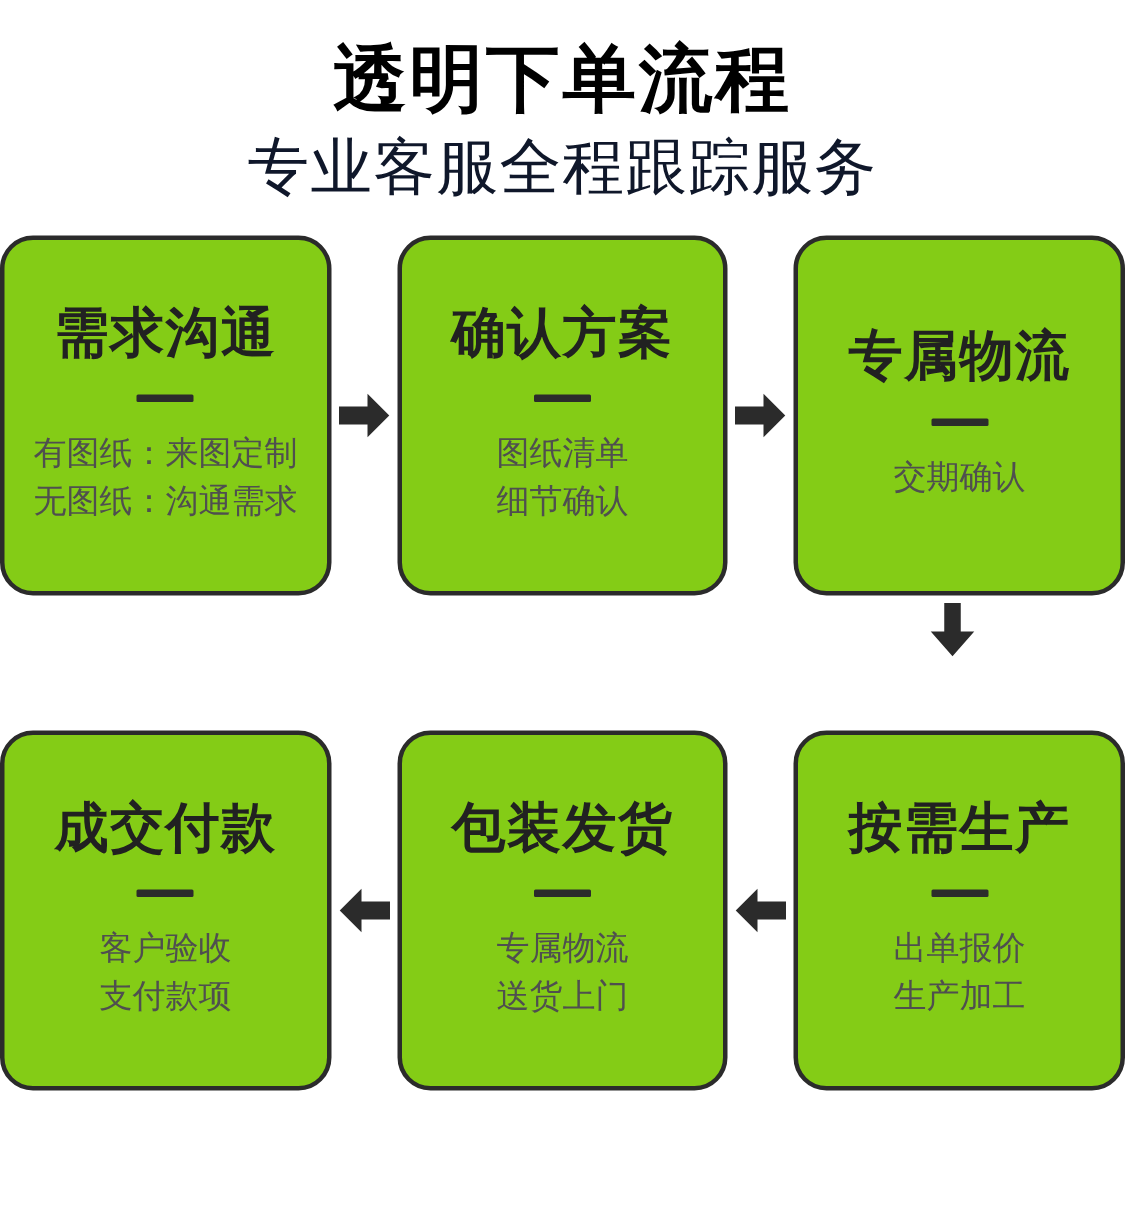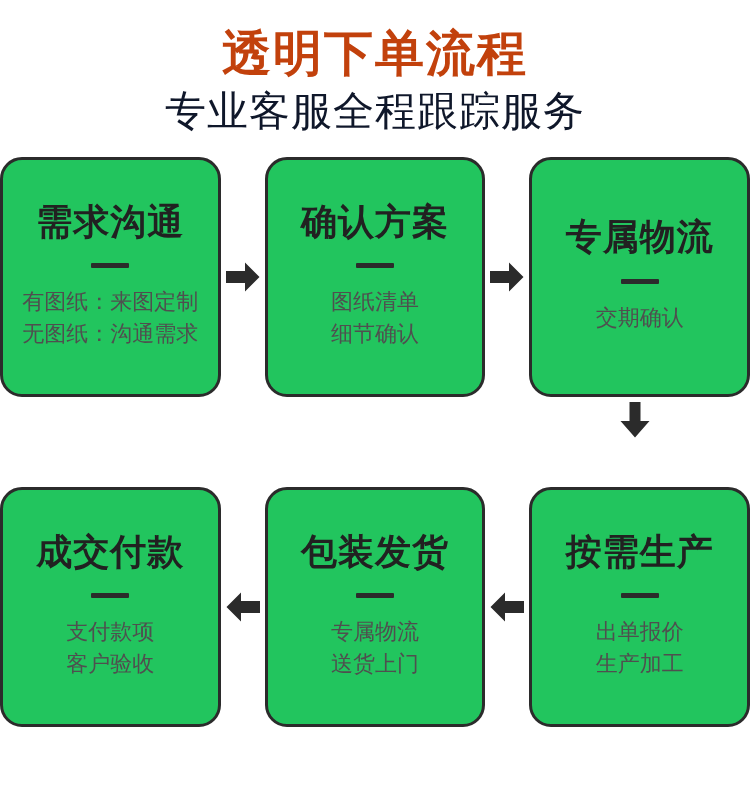--- a/index.html
+++ b/index.html
@@ -18,21 +18,21 @@
 
   
   .header {
     padding-top: 26px;
     text-align: center;
   }
   .header-title {
     font-size: 49px;
     font-weight: bold;
     letter-spacing: 2px;
-    color: #c2410c;
+    color: #000000;
     line-height: 1.12;
     margin: 0;
   }
   .header-subtitle {
     font-size: 41px;
     font-weight: normal;
     letter-spacing: 1px;
     color: #0f172a;
     line-height: 1.18;
     margin: 6px 0 0 0;
@@ -51,21 +51,21 @@
   }
   .row-top { margin-bottom: 0; }
   .row-bottom { margin-top: 45px; }
 
   .card {
     box-sizing: border-box;
     width: 245px;
     height: 240px;
     border: 3px solid #2b2b2b;
     border-radius: 22px;
-    background: #22c55e;
+    background: #84cc16;
     display: flex;
     flex-direction: column;
     align-items: center;
     justify-content: center;
     padding: 6px 4px 10px 4px;
   }
   .card-title {
     font-size: 36px;
     font-weight: bold;
     letter-spacing: 1px;
@@ -159,22 +159,22 @@
         <path d="M9.5 0 H20.5 V19 H29.5 L15 35.5 L0.5 19 H9.5 Z" fill="#2b2b2b"></path>
       </svg>
     </div>
   </div>
 
   <div class="row row-bottom">
 
     <div class="card">
       <div class="card-title">成交付款</div>
       <div class="card-divider"></div>
+      <div class="card-line">客户验收</div>
       <div class="card-line">支付款项</div>
-      <div class="card-line">客户验收</div>
     </div>
 
     <div class="arrow-h">
       <svg width="34" height="30" viewBox="0 0 34 30" aria-hidden="true">
         <path d="M34 9 H15 V0.5 L0.5 15 L15 29.5 V21 H34 Z" fill="#2b2b2b"></path>
       </svg>
     </div>
 
     <div class="card">
       <div class="card-title">包装发货</div>

